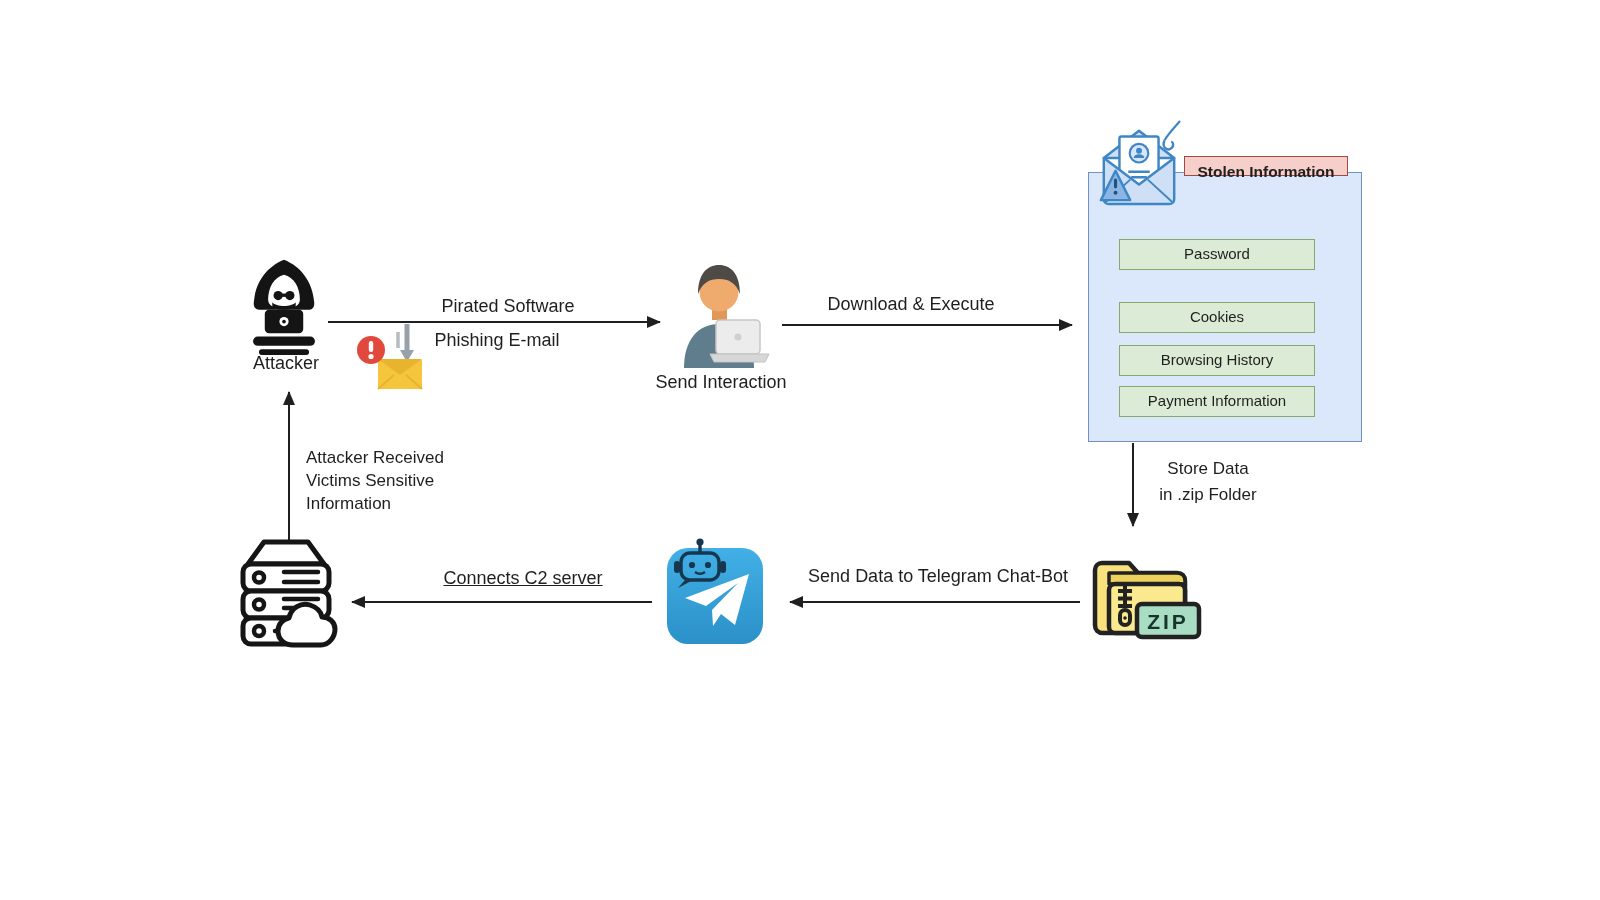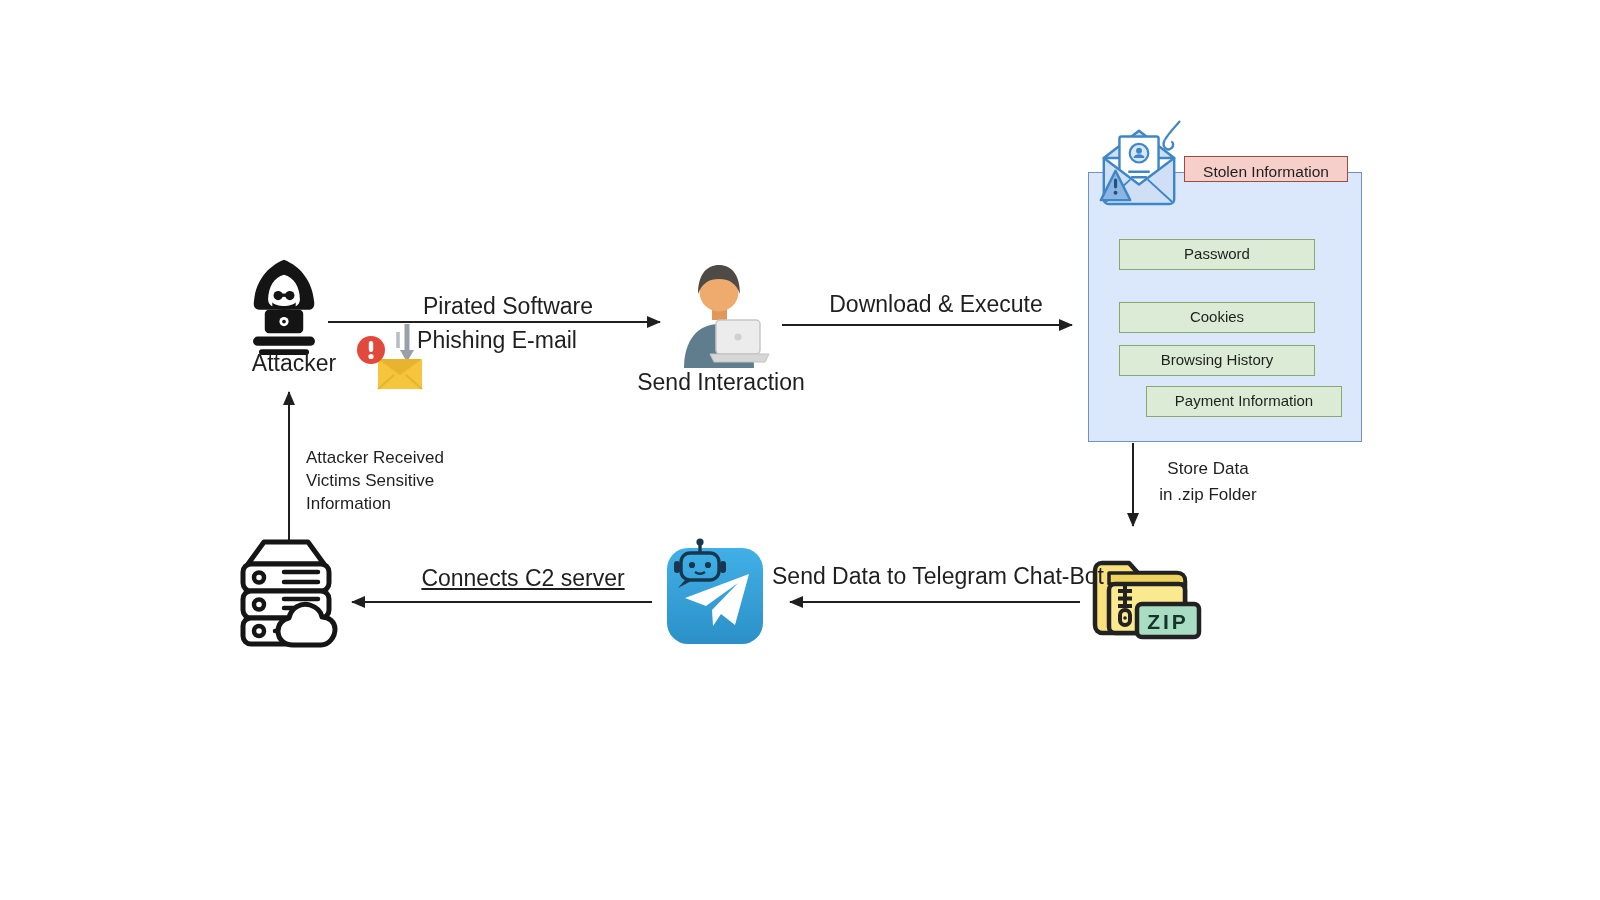--- a/index.html
+++ b/index.html
@@ -4,37 +4,37 @@
 <style>
   html,body{margin:0;padding:0;background:#fff;}
   .canvas{
     position:relative;width:1600px;height:900px;background:#ffffff;overflow:hidden;
     font-family:"Liberation Sans","DejaVu Sans",sans-serif;color:var(--text,#1f1f1f);
   }
   .connectors{position:absolute;left:0;top:0;z-index:1;}
   .connectors line{stroke:var(--line,#1f1f1f);stroke-width:2;}
   .icon{position:absolute;z-index:2;}
   .lbl{
-    position:absolute;z-index:2;font-size:23px;font-weight:400;line-height:21px;
+    position:absolute;z-index:2;font-size:18px;font-weight:400;line-height:21px;
     white-space:nowrap;text-align:center;transform:translateX(-50%);
   }
   .lbl-block{
     position:absolute;z-index:2;font-size:17px;font-weight:400;line-height:23px;
     white-space:nowrap;text-align:left;
   }
   .lbl-stack{line-height:26px;transform:translateX(-50%);}
   .stolen-box{
     position:absolute;left:1088px;top:172px;width:274px;height:270px;z-index:2;
     background:var(--box-blue-fill,#dbe8fb);border:1.5px solid var(--box-blue-border,#7391c0);
     box-sizing:border-box;
   }
   .stolen-title{
-    position:absolute;left:95px;top:-17px;width:164px;height:26px;z-index:4;
+    position:absolute;left:95px;top:-17px;width:164px;height:20px;z-index:4;
     background:var(--label-pink-fill,#f6cfca);border:1.5px solid var(--label-pink-border,#9e4a43);
-    box-sizing:border-box;font-size:15.5px;line-height:30px;text-align:center;white-space:nowrap;
+    box-sizing:border-box;font-size:15.5px;line-height:30px;text-align:center;white-space:nowrap;font-weight:bold;
   }
   .stolen-item{
     position:absolute;left:30px;width:196px;height:31px;box-sizing:border-box;
     background:var(--item-green-fill,#dcebd5);border:1.5px solid var(--item-green-border,#86aa6d);
     font-size:15px;line-height:28px;text-align:center;white-space:nowrap;
   }
   .phish-icon{position:absolute;left:6px;top:-56px;z-index:5;}
 </style>
 </head>
 <body>
@@ -61,21 +61,21 @@
     <circle cx="43" cy="45" r="5.5" fill="#141414"></circle>
     <circle cx="57" cy="45" r="5.5" fill="#141414"></circle>
     <rect x="43" y="42.5" width="14" height="4" fill="#141414"></rect>
     <path d="M36 53 C41 59 59 59 64 53 L64 59 C57 63 43 63 36 59 Z" fill="#141414"></path>
     <rect x="27" y="62" width="46" height="28" rx="5" fill="#141414"></rect>
     <circle cx="50" cy="76" r="5.5" fill="#ffffff"></circle>
     <circle cx="50" cy="76" r="2.2" fill="#141414"></circle>
     <rect x="13" y="94" width="74" height="11" rx="5.5" fill="#141414"></rect>
     <rect x="20" y="109" width="60" height="7" rx="3.5" fill="#141414"></rect>
   </svg>
-  <div class="lbl" style="left:294px;top:353px;">Attacker</div>
+  <div class="lbl" style="left:286px;top:353px;">Attacker</div>
 
   <svg class="icon" style="left:354px;top:322px;" width="70" height="70" viewBox="0 0 70 70">
     <line x1="53" y1="2" x2="53" y2="30" stroke="#98a0a8" stroke-width="5"></line>
     <path d="M53 40 L46 28 H60 Z" fill="#98a0a8"></path>
     <line x1="44" y1="10" x2="44" y2="26" stroke="#b6bcc2" stroke-width="3.5"></line>
     <rect x="24" y="37" width="44" height="30" rx="2" fill="#f5c53c"></rect>
     <path d="M24 37 L46 53 L68 37 Z" fill="#e8b32f"></path>
     <path d="M24 67 L40 53 M68 67 L52 53" stroke="#e8b32f" stroke-width="2" fill="none"></path>
     <circle cx="17" cy="28" r="14" fill="#e2493d"></circle>
     <rect x="14.8" y="19" width="4.4" height="11" rx="2.2" fill="#ffffff"></rect>
@@ -88,21 +88,21 @@
     <rect x="46" y="50" width="15" height="16" fill="#e09757"></rect>
     <circle cx="53" cy="38" r="19.5" fill="#efaa6e"></circle>
     <path d="M32 40 C32 20 41 11 53 11 C65 11 74 20 74 40 C70 29 63 25 53 25 C43 25 36 29 32 40 Z" fill="#4e4a46"></path>
     <path d="M18 114 C18 86 32 70 53 70 C74 70 88 86 88 114 Z" fill="#5f7d8c"></path>
     <rect x="50" y="66" width="44" height="34" rx="4" fill="#ececec" stroke="#c6c6c6" stroke-width="1.5"></rect>
     <circle cx="72" cy="83" r="3.5" fill="#d0d0d0"></circle>
     <path d="M44 100 H103 L99 108 H48 Z" fill="#d7d7d7" stroke="#c2c2c2" stroke-width="1"></path>
   </svg>
   <div class="lbl" style="left:721px;top:372px;">Send Interaction</div>
 
-  <div class="lbl" style="left:911px;top:294px;margin-left:25px;">Download &amp; Execute</div>
+  <div class="lbl" style="left:911px;top:294px;">Download &amp; Execute</div>
 
   <div class="stolen-box">
     <div class="stolen-title">Stolen Information</div>
 
     <svg class="phish-icon" width="88" height="90" viewBox="0 0 90 92">
       <path d="M87 4 C80 12 75 17 71 24" stroke="#3f86c6" stroke-width="2.2" fill="none"></path>
       <path d="M71 24 C68 31 74 35.5 78.5 31.5 C80.5 29.5 80.5 26 78 25" stroke="#3f86c6" stroke-width="2.4" fill="none"></path>
       <path d="M9 42 L45 14 L81 42 Z" fill="#cfe0f6" stroke="#3f86c6" stroke-width="2.5" stroke-linejoin="round"></path>
       <rect x="25" y="20" width="40" height="50" rx="2" fill="#ffffff" stroke="#3f86c6" stroke-width="2.5"></rect>
       <circle cx="45" cy="37" r="9.5" fill="#d7e6f8" stroke="#3f86c6" stroke-width="2.2"></circle>
@@ -112,21 +112,21 @@
       <path d="M9 42 L45 69 L81 42 V84 C81 86.8 78.8 89 76 89 H14 C11.2 89 9 86.8 9 84 Z" fill="#cfe0f6" stroke="#3f86c6" stroke-width="2.5" stroke-linejoin="round"></path>
       <path d="M11 87 L36 64 M79 87 L54 64" stroke="#3f86c6" stroke-width="2" fill="none"></path>
       <path d="M21 55 L36 85 H6 Z" fill="#8ab5e4" stroke="#3f86c6" stroke-width="2.5" stroke-linejoin="round"></path>
       <rect x="19.4" y="63" width="3.2" height="10" rx="1.6" fill="#24517c"></rect>
       <circle cx="21" cy="77.5" r="2" fill="#24517c"></circle>
     </svg>
 
     <div class="stolen-item" style="top:66px;">Password</div>
     <div class="stolen-item" style="top:115px;margin-top:14px;">Cookies</div>
     <div class="stolen-item" style="top:164px;margin-top:8px;">Browsing History</div>
-    <div class="stolen-item" style="top:213px;margin-left:27px;">Payment Information</div>
+    <div class="stolen-item" style="top:213px;">Payment Information</div>
   </div>
 
   <div class="lbl-block lbl-stack" style="left:1208px;top:456px;text-align:center;">
     <div>Store Data</div>
     <div>in .zip Folder</div>
   </div>
 
   <svg class="icon" style="left:1085px;top:540px;" width="120" height="102" viewBox="0 0 120 102">
     <path d="M17 23 H44 L53 33 H92 C97 33 100 36 100 41 V85 C100 90 97 93 92 93 H18 C13 93 10 90 10 85 V30 C10 26 13 23 17 23 Z" fill="#f9e27d" stroke="#222222" stroke-width="4.5" stroke-linejoin="round"></path>
     <path d="M24 33 H92 C97 33 100 36 100 41 V44 H24 Z" fill="#edd35e" stroke="#222222" stroke-width="3.5" stroke-linejoin="round"></path>

